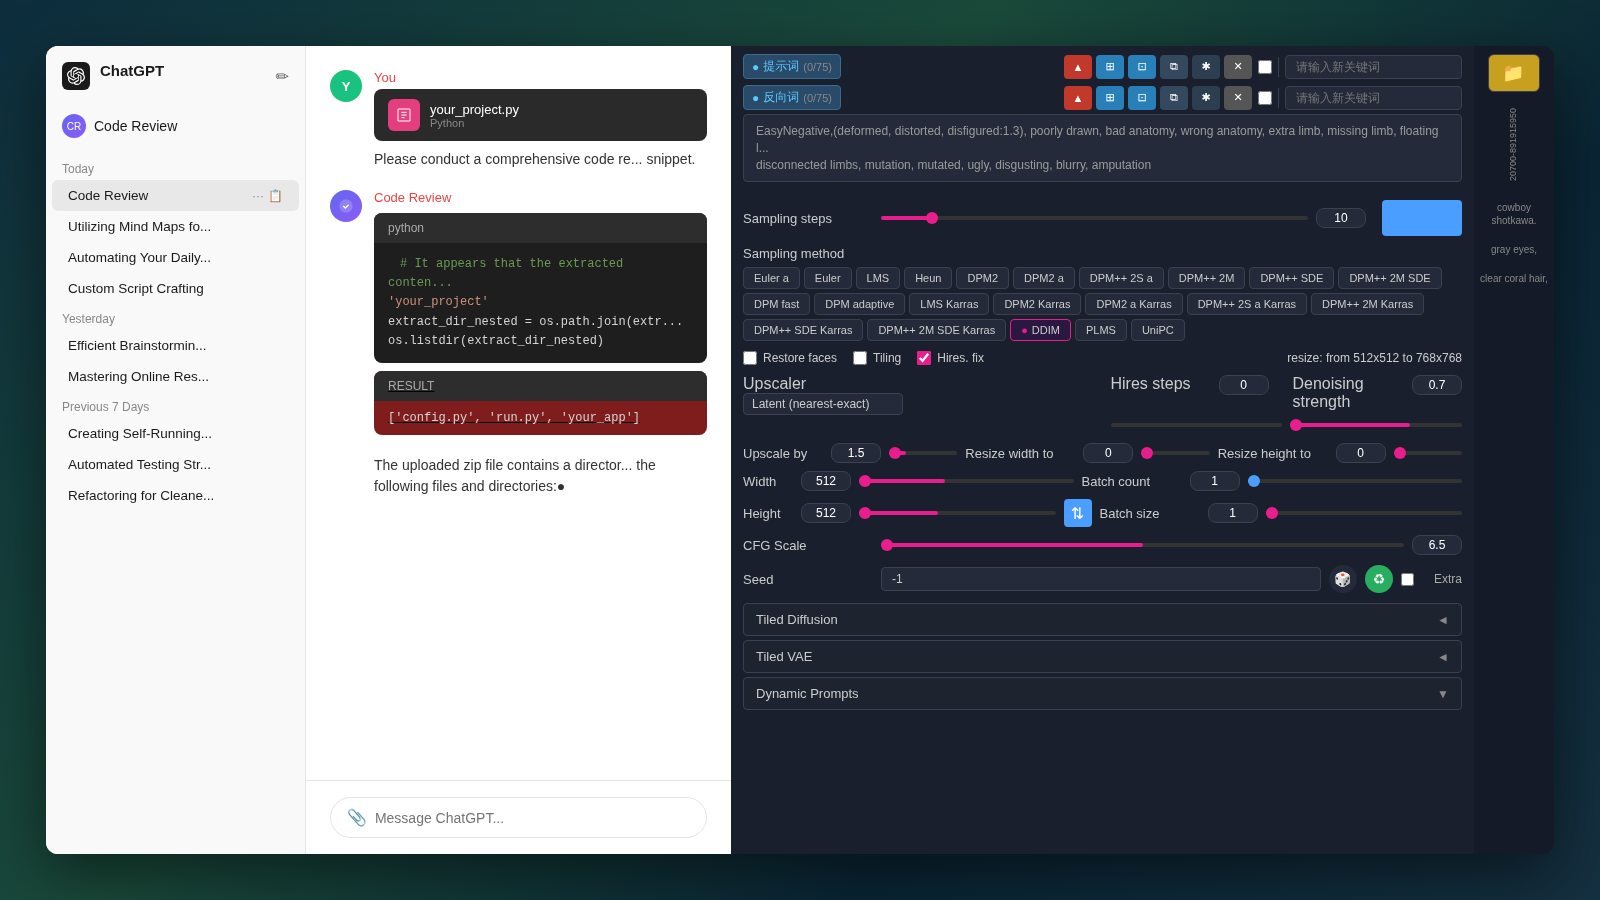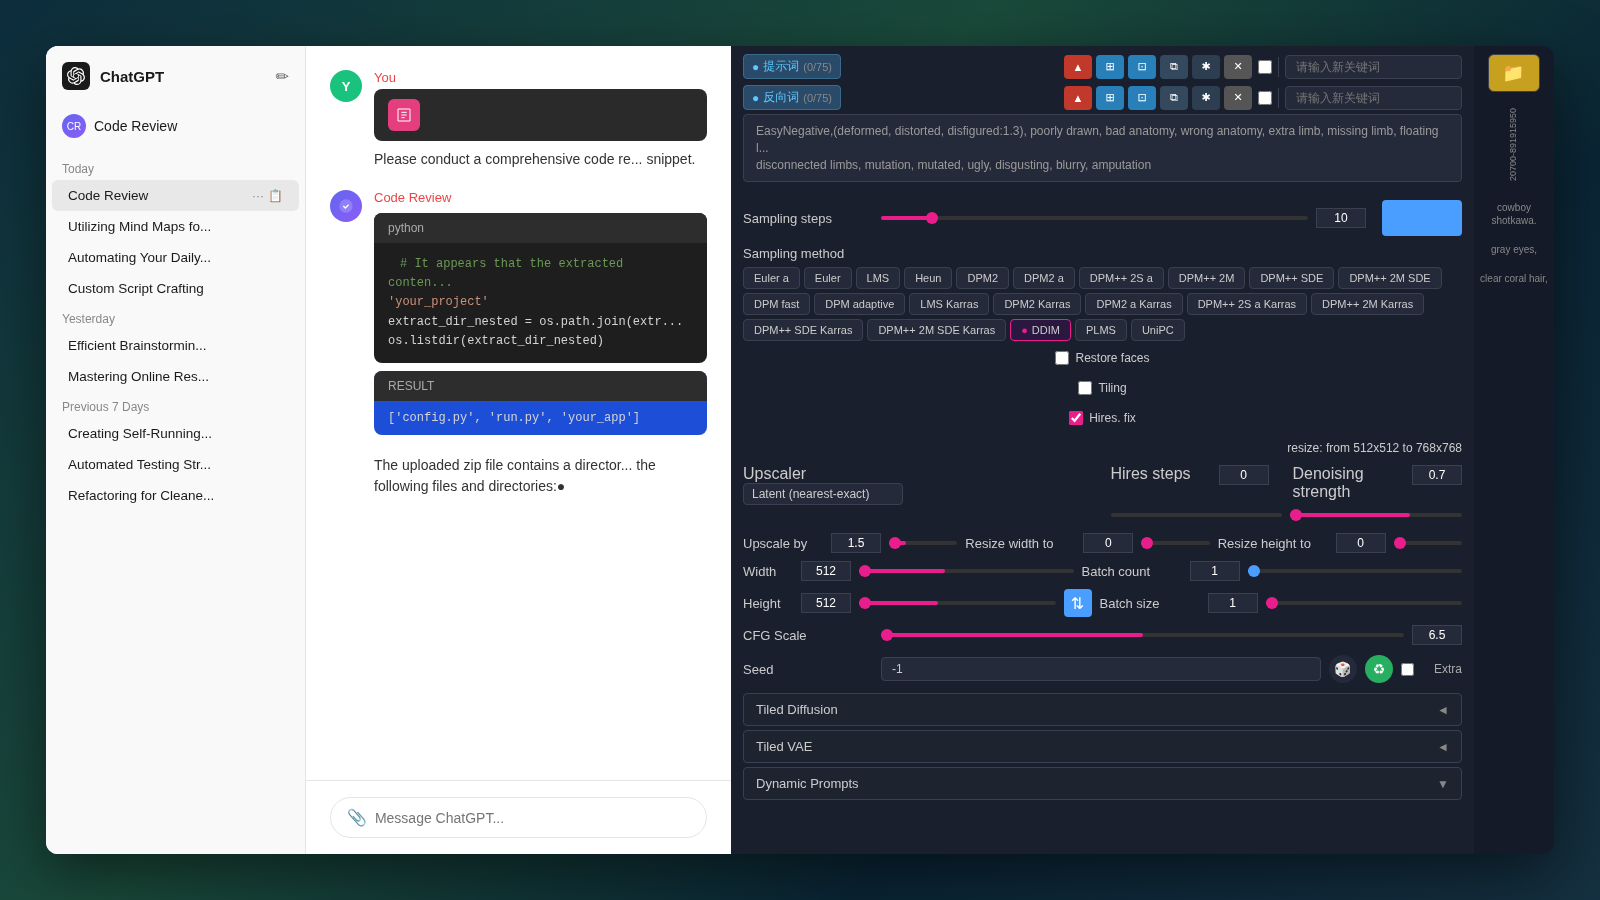--- a/index.html
+++ b/index.html
@@ -54,21 +54,20 @@
 
     .sidebar-header {
       display: flex;
       align-items: center;
       justify-content: space-between;
       padding: 0 16px 16px;
     }
 
     .sidebar-brand {
       display: flex;
-      align-items: center;
       gap: 10px;
     }
 
     .brand-icon {
       width: 28px;
       height: 28px;
       background: #1a1a1a;
       border-radius: 6px;
       display: flex;
       align-items: center;
@@ -285,24 +284,25 @@
       font-family: 'Courier New', monospace;
       font-size: 12px;
       color: #d4d4d4;
       line-height: 1.6;
     }
 
     .code-comment { color: #6a9955; margin-left: 12px; }
     .code-string { color: #ce9178; }
 
     .result-block {
-      background: #1d4ed8;
+      background: #7f1d1d;
       border-radius: 8px;
       margin-top: 8px;
       overflow: hidden;
+      text-decoration: underline;
     }
 
     .result-header {
       background: #2d2d2d;
       padding: 8px 14px;
       font-size: 12px;
       color: #aaa;
     }
 
     .result-body {
@@ -456,21 +456,21 @@
 
     .setting-label {
       font-size: 13px;
       color: #ccc;
       min-width: 130px;
     }
 
     .setting-value {
       background: #252a3a;
       border: 1px solid #3a4050;
-      border-radius: 0;
+      border-radius: 8px;
       padding: 2px 0;
       color: #fff;
       font-size: 12px;
       min-width: 50px;
       text-align: center;
     }
 
     .generate-btn {
       width: 80px;
       height: 40px;
@@ -507,21 +507,20 @@
       background: #2a2040;
     }
 
     
     .options-row {
       display: flex;
       align-items: center;
       gap: 16px;
       margin-bottom: 10px;
       flex-wrap: wrap;
-      flex-direction: column;
     }
 
     .option-item {
       display: flex;
       align-items: center;
       gap: 6px;
       font-size: 12px;
       color: #ccc;
     }
 
@@ -802,20 +801,24 @@
           <div class="message-content">
             <div class="message-sender">You</div>
 
             <div class="file-attachment">
               <div class="file-header">
                 <div class="file-icon-box">
                   <svg width="16" height="16" viewBox="0 0 24 24" fill="white">
                     <path d="M3 3h18v18H3V3z" fill="none" stroke="white" stroke-width="1.5"></path>
                     <path d="M8 12h8M8 8h8M8 16h5" stroke="white" stroke-width="1.5"></path>
                   </svg>
+                </div>
+                <div class="file-info">
+                  <div class="file-name">your_project.py</div>
+                  <div class="file-type">Python</div>
                 </div>
               </div>
             </div>
             <div class="message-text" style="margin-top:8px;">Please conduct a comprehensive code re... snippet.</div>
           </div>
         </div>
 
         <div class="message-row">
           <div class="message-avatar avatar-ai">
             <svg width="16" height="16" viewBox="0 0 24 24" fill="white">

